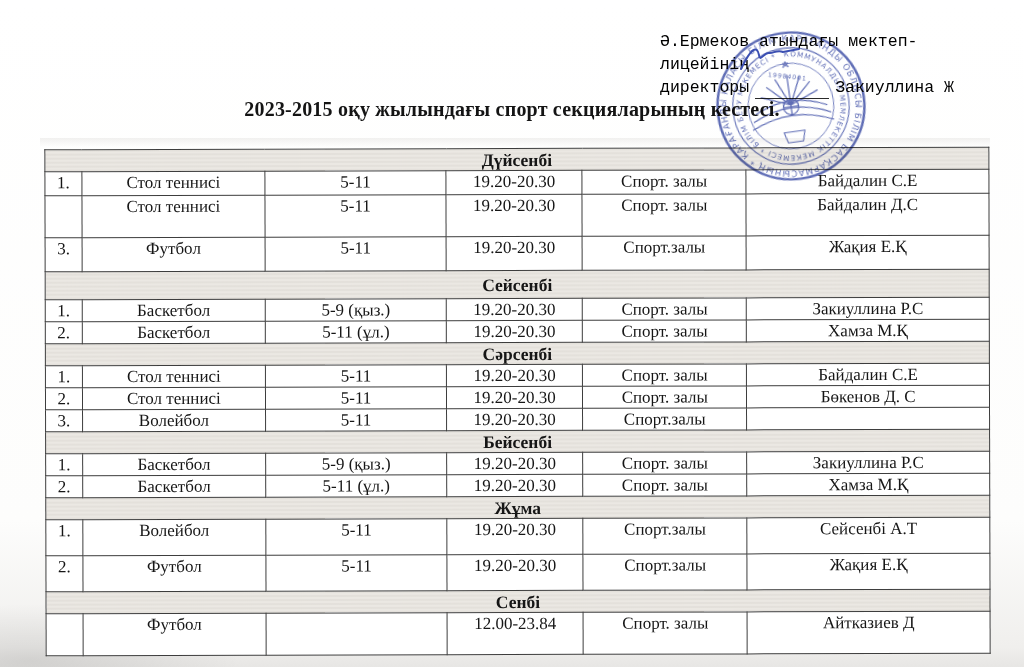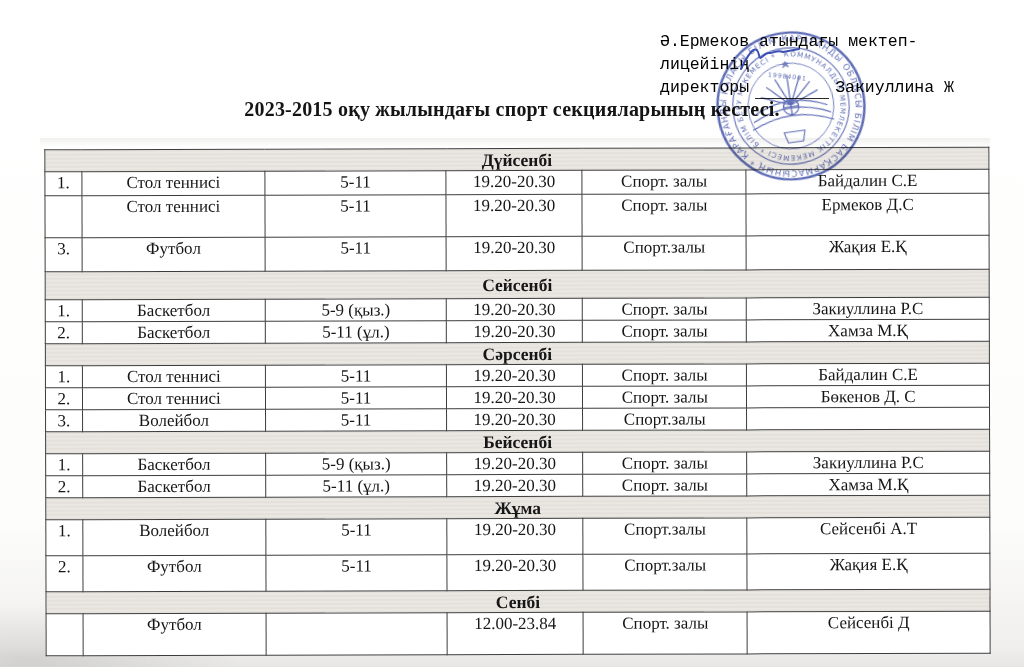--- a/index.html
+++ b/index.html
@@ -152,21 +152,21 @@
           <td>19.20-20.30</td>
           <td>Спорт. залы</td>
           <td>Байдалин С.Е</td>
         </tr>
         <tr style="height: 42px;">
           <td></td>
           <td>Стол теннисі</td>
           <td>5-11</td>
           <td>19.20-20.30</td>
           <td>Спорт. залы</td>
-          <td>Ермеков Д.С</td>
+          <td>Байдалин Д.С</td>
         </tr>
         <tr style="height: 34px;">
           <td>3.</td>
           <td>Футбол</td>
           <td>5-11</td>
           <td>19.20-20.30</td>
           <td>Спорт.залы</td>
           <td>Жақия Е.Қ</td>
         </tr>
         <tr class="day-row" style="height: 28px;">
@@ -255,18 +255,18 @@
         </tr>
         <tr class="day-row" style="height: 20px;">
           <td colspan="6">Сенбі</td>
         </tr>
         <tr style="height: 42px;">
           <td></td>
           <td>Футбол</td>
           <td></td>
           <td>12.00-23.84</td>
           <td>Спорт. залы</td>
-          <td>Сейсенбі Д</td>
+          <td>Айтказиев Д</td>
         </tr>
       </tbody>
   </table>
 
 </div>
 
 </body></html>

